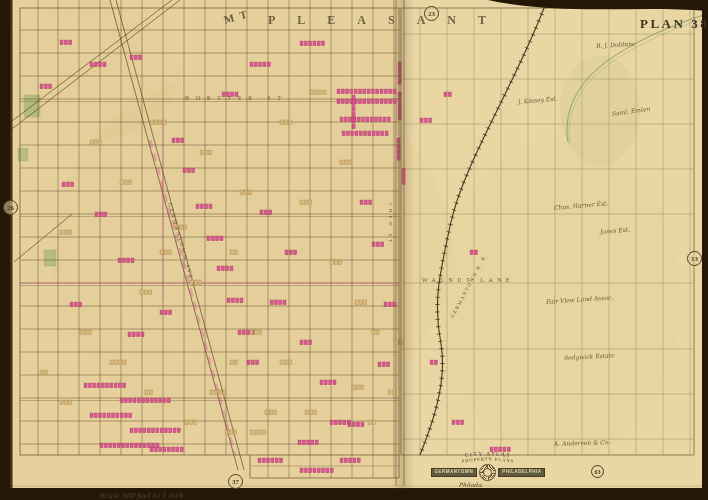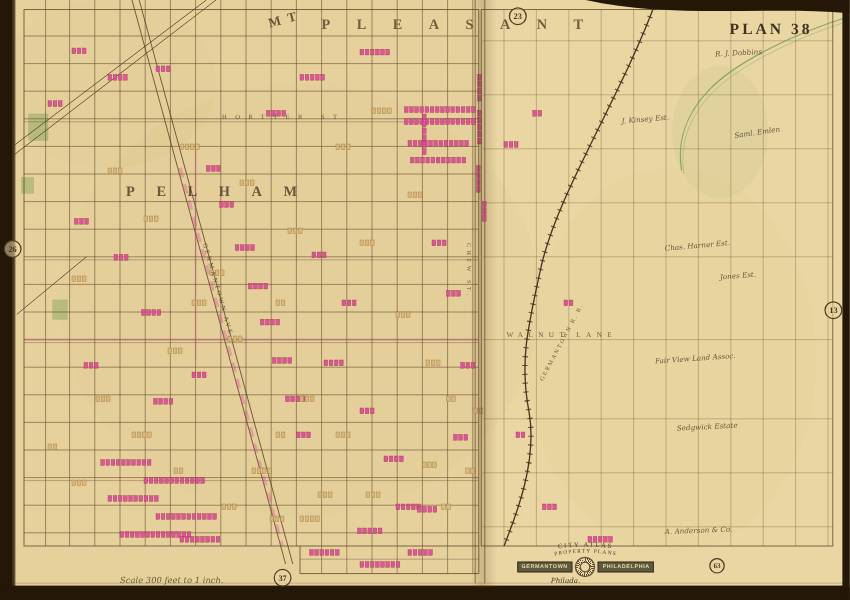--- a/index.html
+++ b/index.html
@@ -1,33 +1,33 @@
 <!DOCTYPE html>
 <html><head>
 <meta charset="utf-8">
 <style>
   html,body{margin:0;padding:0;background:#14100a;}
   #stage{position:relative;width:708px;height:500px;overflow:hidden;background:#241708;
          font-family:"Liberation Serif","DejaVu Serif",serif;}
   #mapsvg{position:absolute;left:0;top:0;}
   .lbl{position:absolute;color:#4a3a22;white-space:nowrap;transform-origin:left center;}
-  #plan-number{left:608px;top:16px;font:700 13px "Liberation Serif",serif;letter-spacing:2.5px;color:#3f3222;}
+  #plan-number{left:608px;top:16px;font:700 13px "Liberation Serif",serif;letter-spacing:2.5px;color:#3f3222;padding-left:32px;}
   #district-mt{left:224px;top:14px;font:700 11px "Liberation Serif",serif;letter-spacing:6px;
                transform:rotate(-15deg);opacity:.8;}
   #district-pleasant{left:268px;top:13px;font:700 12px "Liberation Serif",serif;letter-spacing:22px;opacity:.75;}
   #district-pelham{left:105px;top:152px;font:700 12px "Liberation Serif",serif;letter-spacing:18px;opacity:.8;}
   .plate-ref{position:absolute;width:13px;height:13px;border:1px solid #4a3a22;border-radius:50%;
              display:flex;align-items:center;justify-content:center;font:700 7px "Liberation Serif",serif;
              color:#4a3a22;background:rgba(233,214,163,.55);}
   #ref-top{left:424px;top:6px;}
   #ref-left{left:3px;top:200px;}
   #ref-right{left:687px;top:205px;margin-top:46px;}
   #ref-bleft{left:228px;top:474px;}
   #ref-bright{left:591px;top:465px;width:11px;height:11px;font-size:6px;}
-  #scale-note{left:100px;top:480px;font:italic 7px "DejaVu Serif",serif;color:#55502c;opacity:.9;}
+  #scale-note{left:100px;top:492px;font:italic 7px "DejaVu Serif",serif;color:#55502c;opacity:.9;}
   #imprint{left:459px;top:481px;font:italic 6px "DejaVu Serif",serif;color:#4a3a22;}
   #fold{position:absolute;left:392px;top:0;width:22px;height:490px;
         background:linear-gradient(90deg,rgba(90,60,30,0) 0%,rgba(90,60,30,.20) 50%,rgba(90,60,30,0) 100%);}
   
   #cartouche{position:absolute;left:423px;top:446px;width:130px;height:38px;}
   #cartouche .row{position:absolute;left:0;top:18px;width:130px;display:flex;align-items:center;justify-content:center;gap:2px;}
   .ribbon{border:1px solid #4a3a22;background:#5c5a40;color:#ead7a4;font:700 4.5px "Liberation Sans",sans-serif;
           letter-spacing:.5px;padding:1.5px 3px;line-height:1;}
   #seal{width:15px;height:15px;border:1px solid #4a3a22;border-radius:50%;position:relative;opacity:.85;
         background:repeating-conic-gradient(#4a3a22 0 5deg,rgba(0,0,0,0) 5deg 14deg);}
@@ -543,21 +543,20 @@
       <rect x="702" y="0" width="6" height="500" fill="#241708"></rect>
       <path d="M488,0 C560,16 640,5 708,11 L708,0 Z" fill="#241708"></path>
     </svg>
 
   <div id="fold"></div>
 
   <div class="lbl" id="plan-number">PLAN 38</div>
 
   <div class="lbl" id="district-mt">MT</div>
   <div class="lbl" id="district-pleasant">PLEASANT</div>
-  <div class="lbl" id="district-pelham">PELHAM</div>
 
   <div class="plate-ref" id="ref-top">23</div>
   <div class="plate-ref" id="ref-left">26</div>
   <div class="plate-ref" id="ref-right">13</div>
   <div class="plate-ref" id="ref-bleft">37</div>
   <div class="plate-ref" id="ref-bright">63</div>
 
   <div class="lbl" id="scale-note">Scale 300 feet to 1 inch.</div>
   <div class="lbl" id="imprint">Philada.</div>
 

